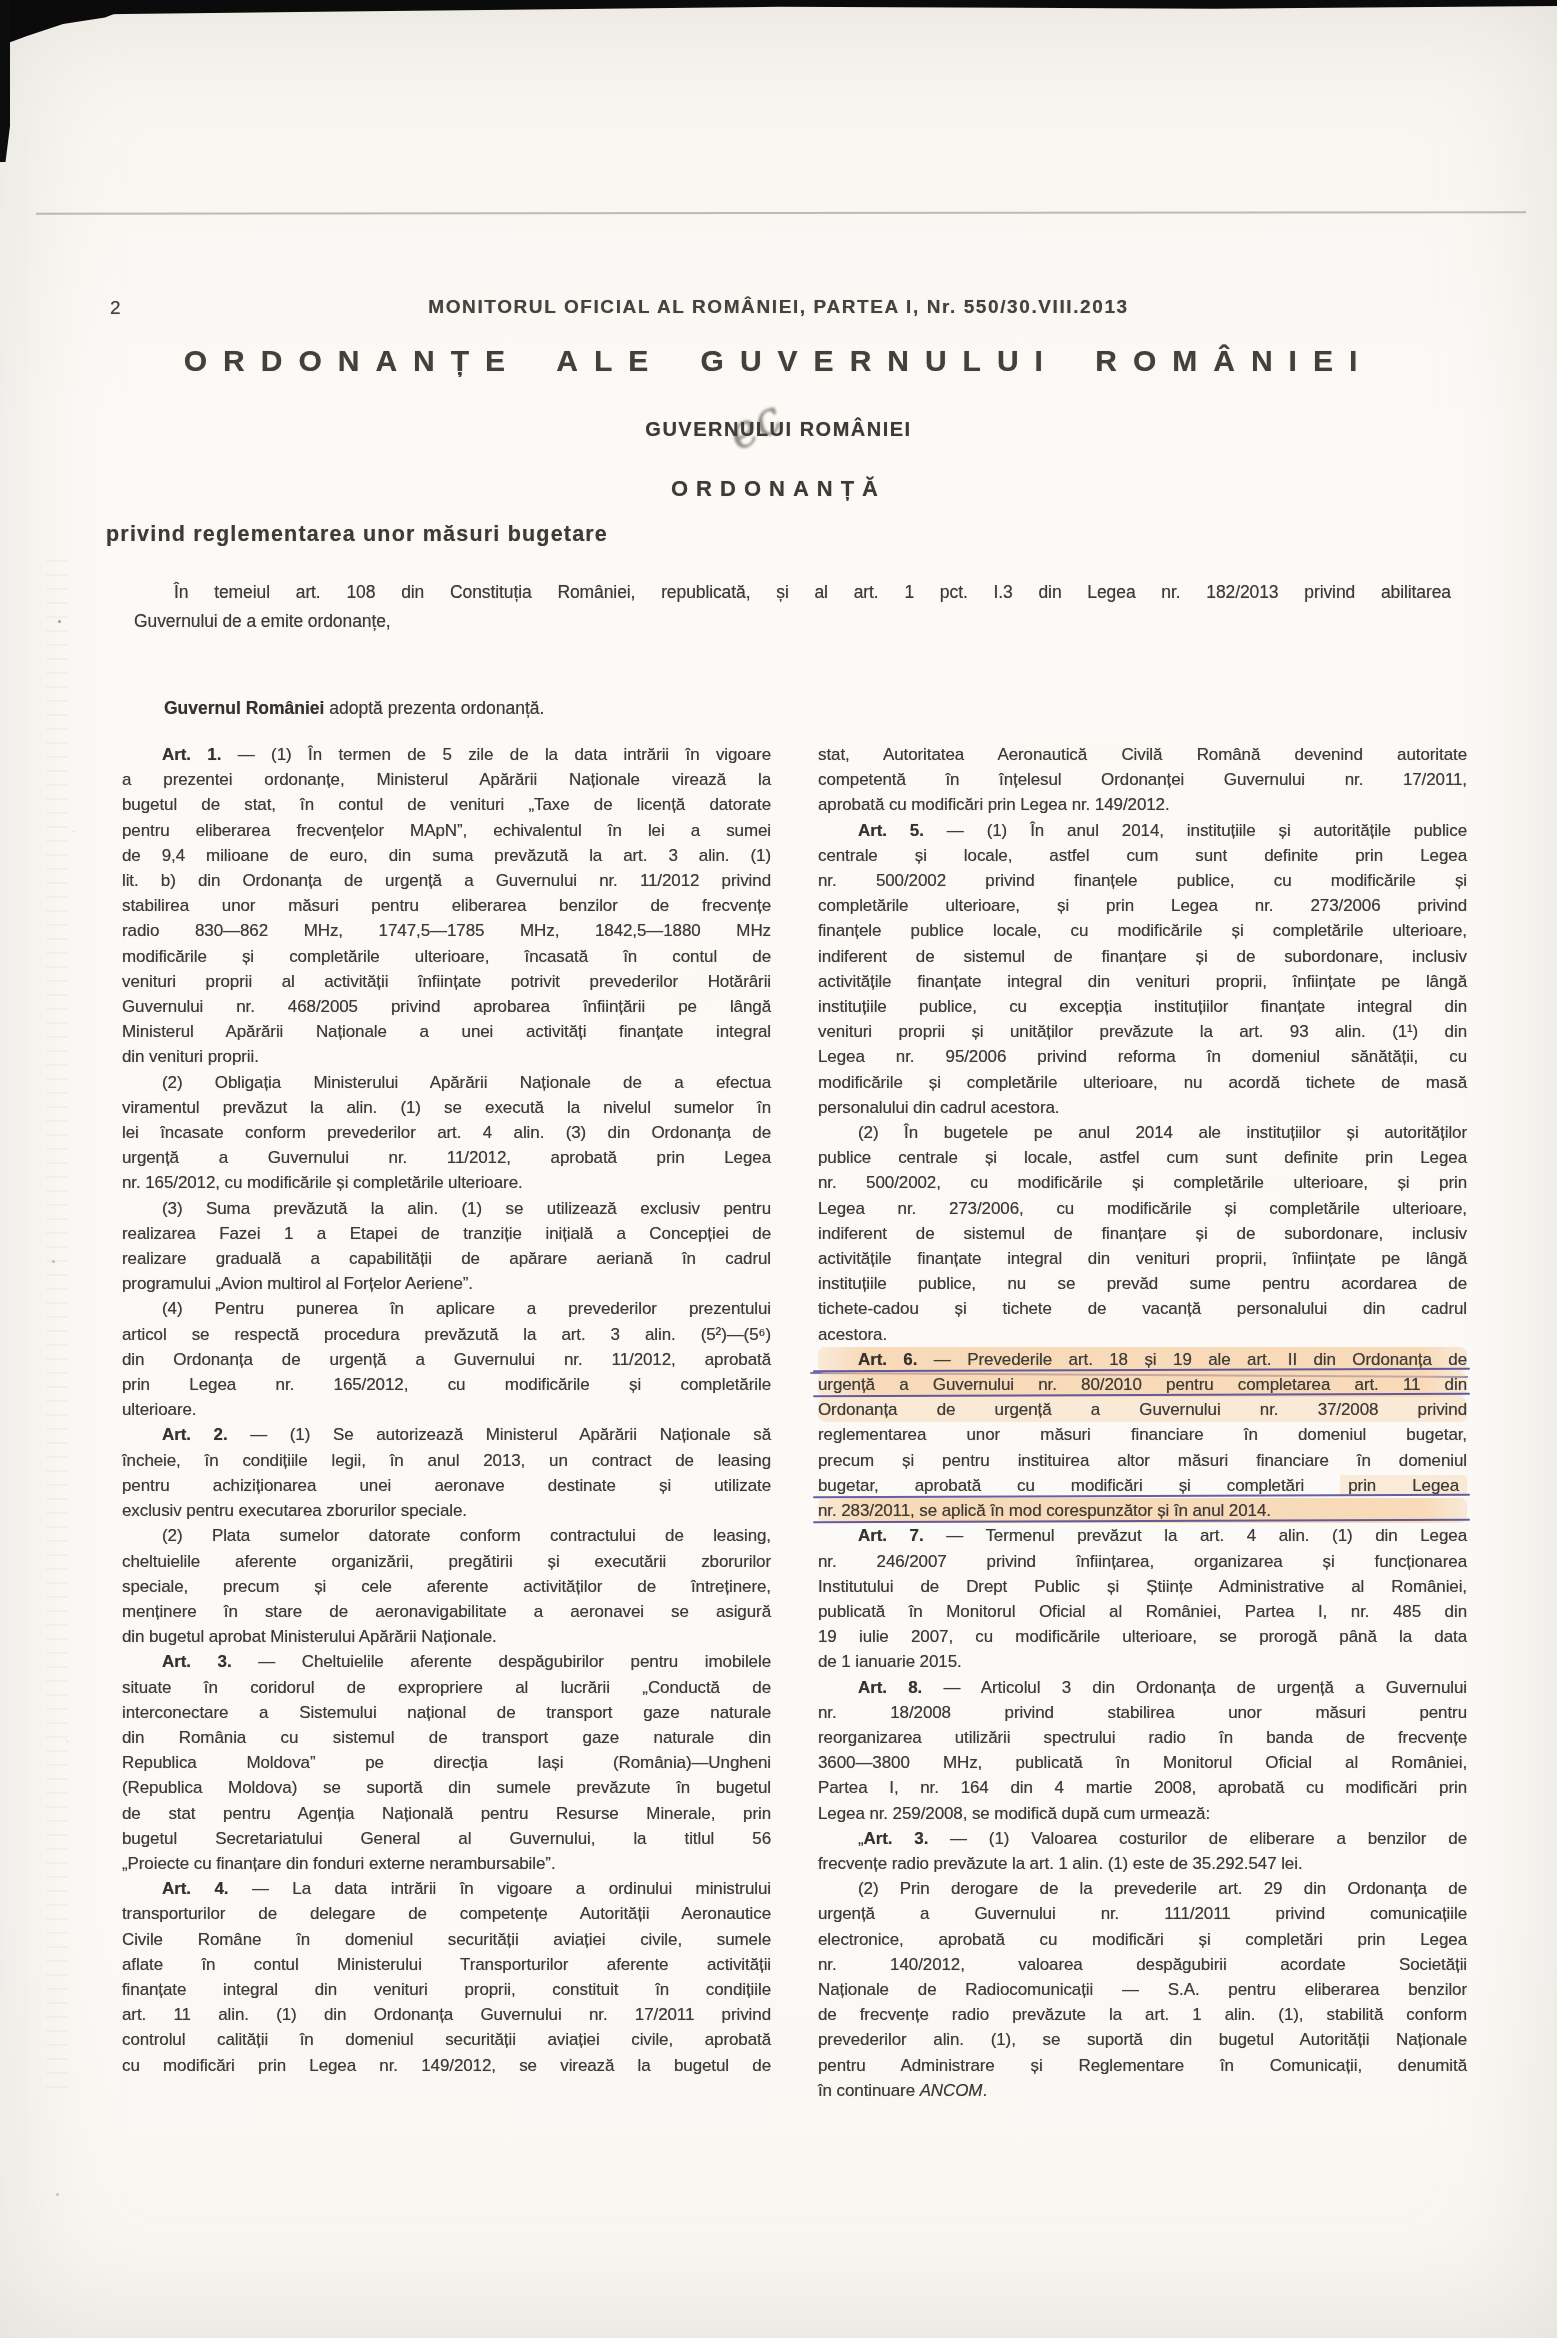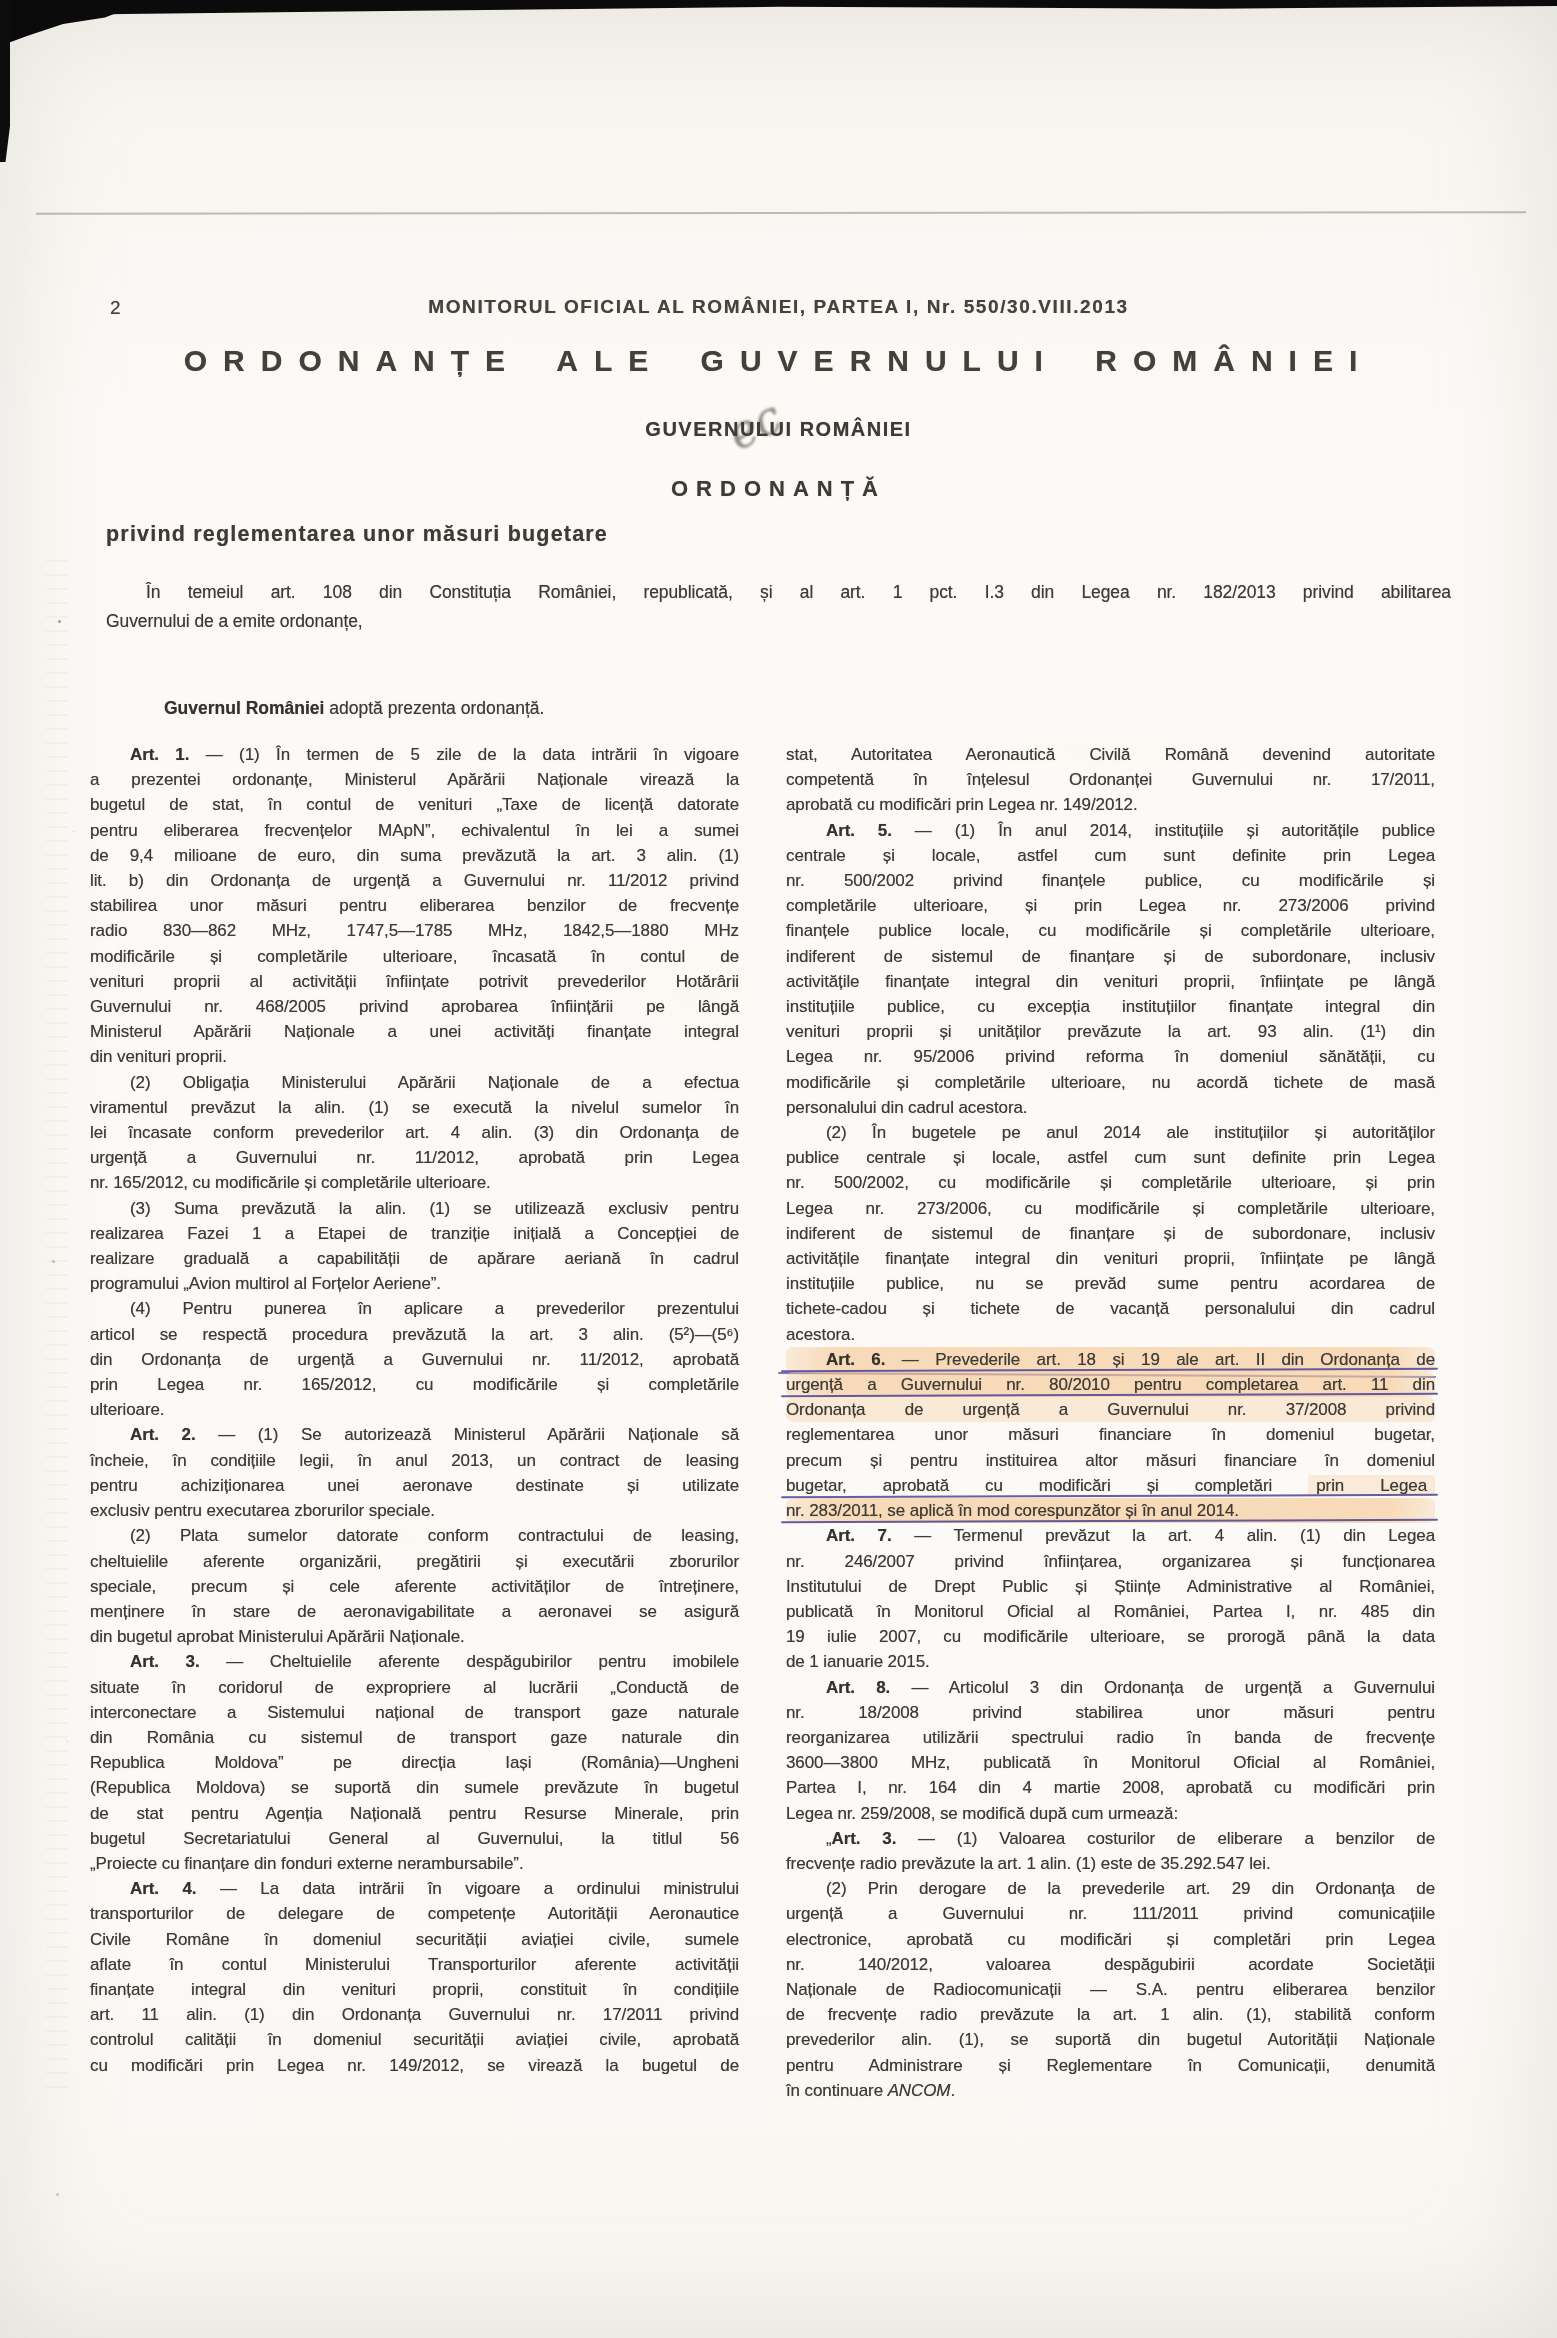--- a/index.html
+++ b/index.html
@@ -50,27 +50,27 @@
   .dtitle{position:absolute;top:476px;left:106px;width:1345px;text-align:center;
     font-size:22px;font-weight:bold;letter-spacing:8px;}
   .dsub{position:absolute;top:522px;left:106px;width:1345px;
     font-size:21.5px;font-weight:bold;letter-spacing:1.2px;}
 
   .preamble{position:absolute;top:578px;left:106px;width:1345px;font-size:17.5px;line-height:29px;}
   .preamble .first{text-indent:58px;}
   .enact{position:absolute;top:698px;left:106px;width:660px;font-size:17.5px;text-indent:58px;}
 
   
-  .cols{position:absolute;top:742px;left:90px;width:1345px;display:flex;gap:47px;}
+  .cols{position:absolute;top:742px;left:122px;width:1345px;display:flex;gap:47px;}
   .col{width:655px;font-size:17px;line-height:25.2px;}
   .para{margin:0;}
   .line{position:relative;text-align:justify;text-align-last:justify;letter-spacing:-.1px;}
   .line.first{text-indent:40px;}
   .line.plast{text-align-last:left;}
-  .preamble .line{text-align:justify;text-align-last:justify;}
+  .preamble .line{text-align:justify;text-align-last:justify;margin-left:28px;}
   .preamble .line.plast{text-align-last:left;}
   b{color:#35322d;}
   mark{background:var(--hl-soft);color:inherit;padding:1px 8px;border-radius:3px;}
   .hl{background:linear-gradient(90deg,var(--hl-soft),var(--hl) 7%,var(--hl) 93%,var(--hl-soft));
     border-radius:7px;}
   .hl-light{background:linear-gradient(90deg,var(--hl-faint),var(--hl-faint));border-radius:7px;}
   .ul::after{content:"";position:absolute;left:-5px;right:-3px;bottom:1px;height:2.4px;
     background:var(--pen);opacity:.82;transform:rotate(-.22deg);border-radius:2px;}
   .ul2::before{content:"";position:absolute;left:-8px;right:-1px;bottom:-4px;height:2px;
     background:var(--pen);opacity:.7;transform:rotate(.35deg);border-radius:2px;}

